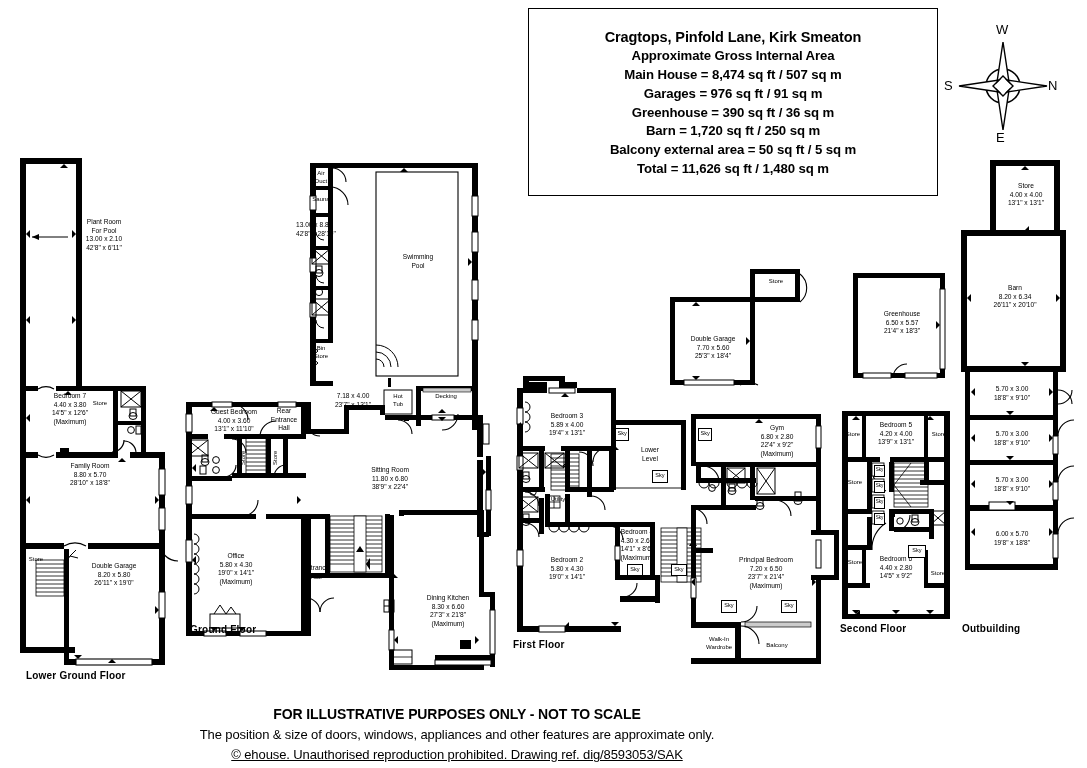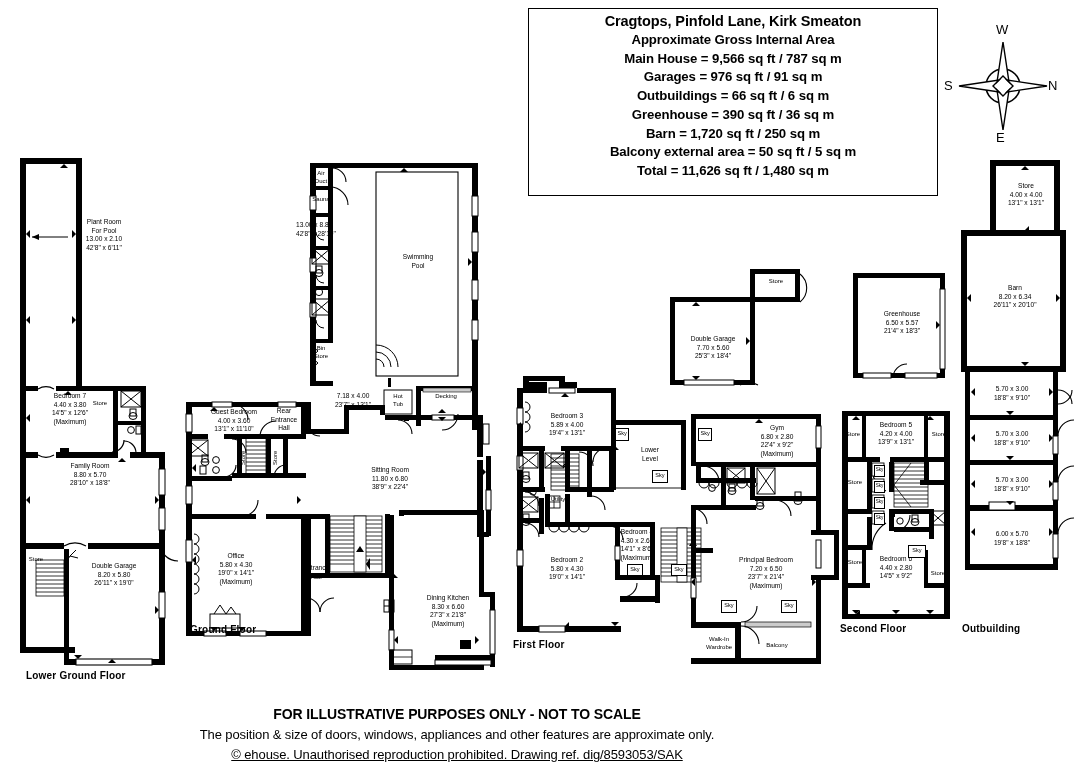--- a/index.html
+++ b/index.html
@@ -22,21 +22,21 @@
   #title-box{
     position:absolute;
     left:528px; top:8px;
     width:410px; height:188px;
     border:1.5px solid #000;
     background:#fff;
     box-sizing:border-box;
     display:flex;
     flex-direction:column;
     align-items:center;
-    justify-content:flex-start;
+    justify-content:center;
     padding-top:2px;
   }
   #title-box .t-main{
     font-size:14.5px;font-weight:bold;line-height:1.38;letter-spacing:-0.1px;
   }
   #title-box .t-line{
     font-size:13.2px;font-weight:bold;line-height:1.42;letter-spacing:-0.1px;
   }
 
   
@@ -92,23 +92,22 @@
   svg{display:block;overflow:visible;}
 </style>
 </head>
 <body>
 
 <div id="page">
 
   <div id="title-box">
     <div class="t-main">Cragtops, Pinfold Lane, Kirk Smeaton</div>
     <div class="t-line">Approximate Gross Internal Area</div>
-    <div class="t-line">Main House = 9,566 sq ft / 787 sq m</div>
+    <div class="t-line">Main House = 8,474 sq ft / 507 sq m</div>
     <div class="t-line">Garages = 976 sq ft / 91 sq m</div>
-    <div class="t-line">Outbuildings = 66 sq ft / 6 sq m</div>
     <div class="t-line">Greenhouse = 390 sq ft / 36 sq m</div>
     <div class="t-line">Barn = 1,720 sq ft / 250 sq m</div>
     <div class="t-line">Balcony external area = 50 sq ft / 5 sq m</div>
     <div class="t-line">Total = 11,626 sq ft / 1,480 sq m</div>
   </div>
 
   <div id="compass">
     <svg width="112" height="112" viewBox="0 0 112 112">
       <circle cx="56" cy="60" r="17" fill="#fff" stroke="#000" stroke-width="1.6"></circle>
 

